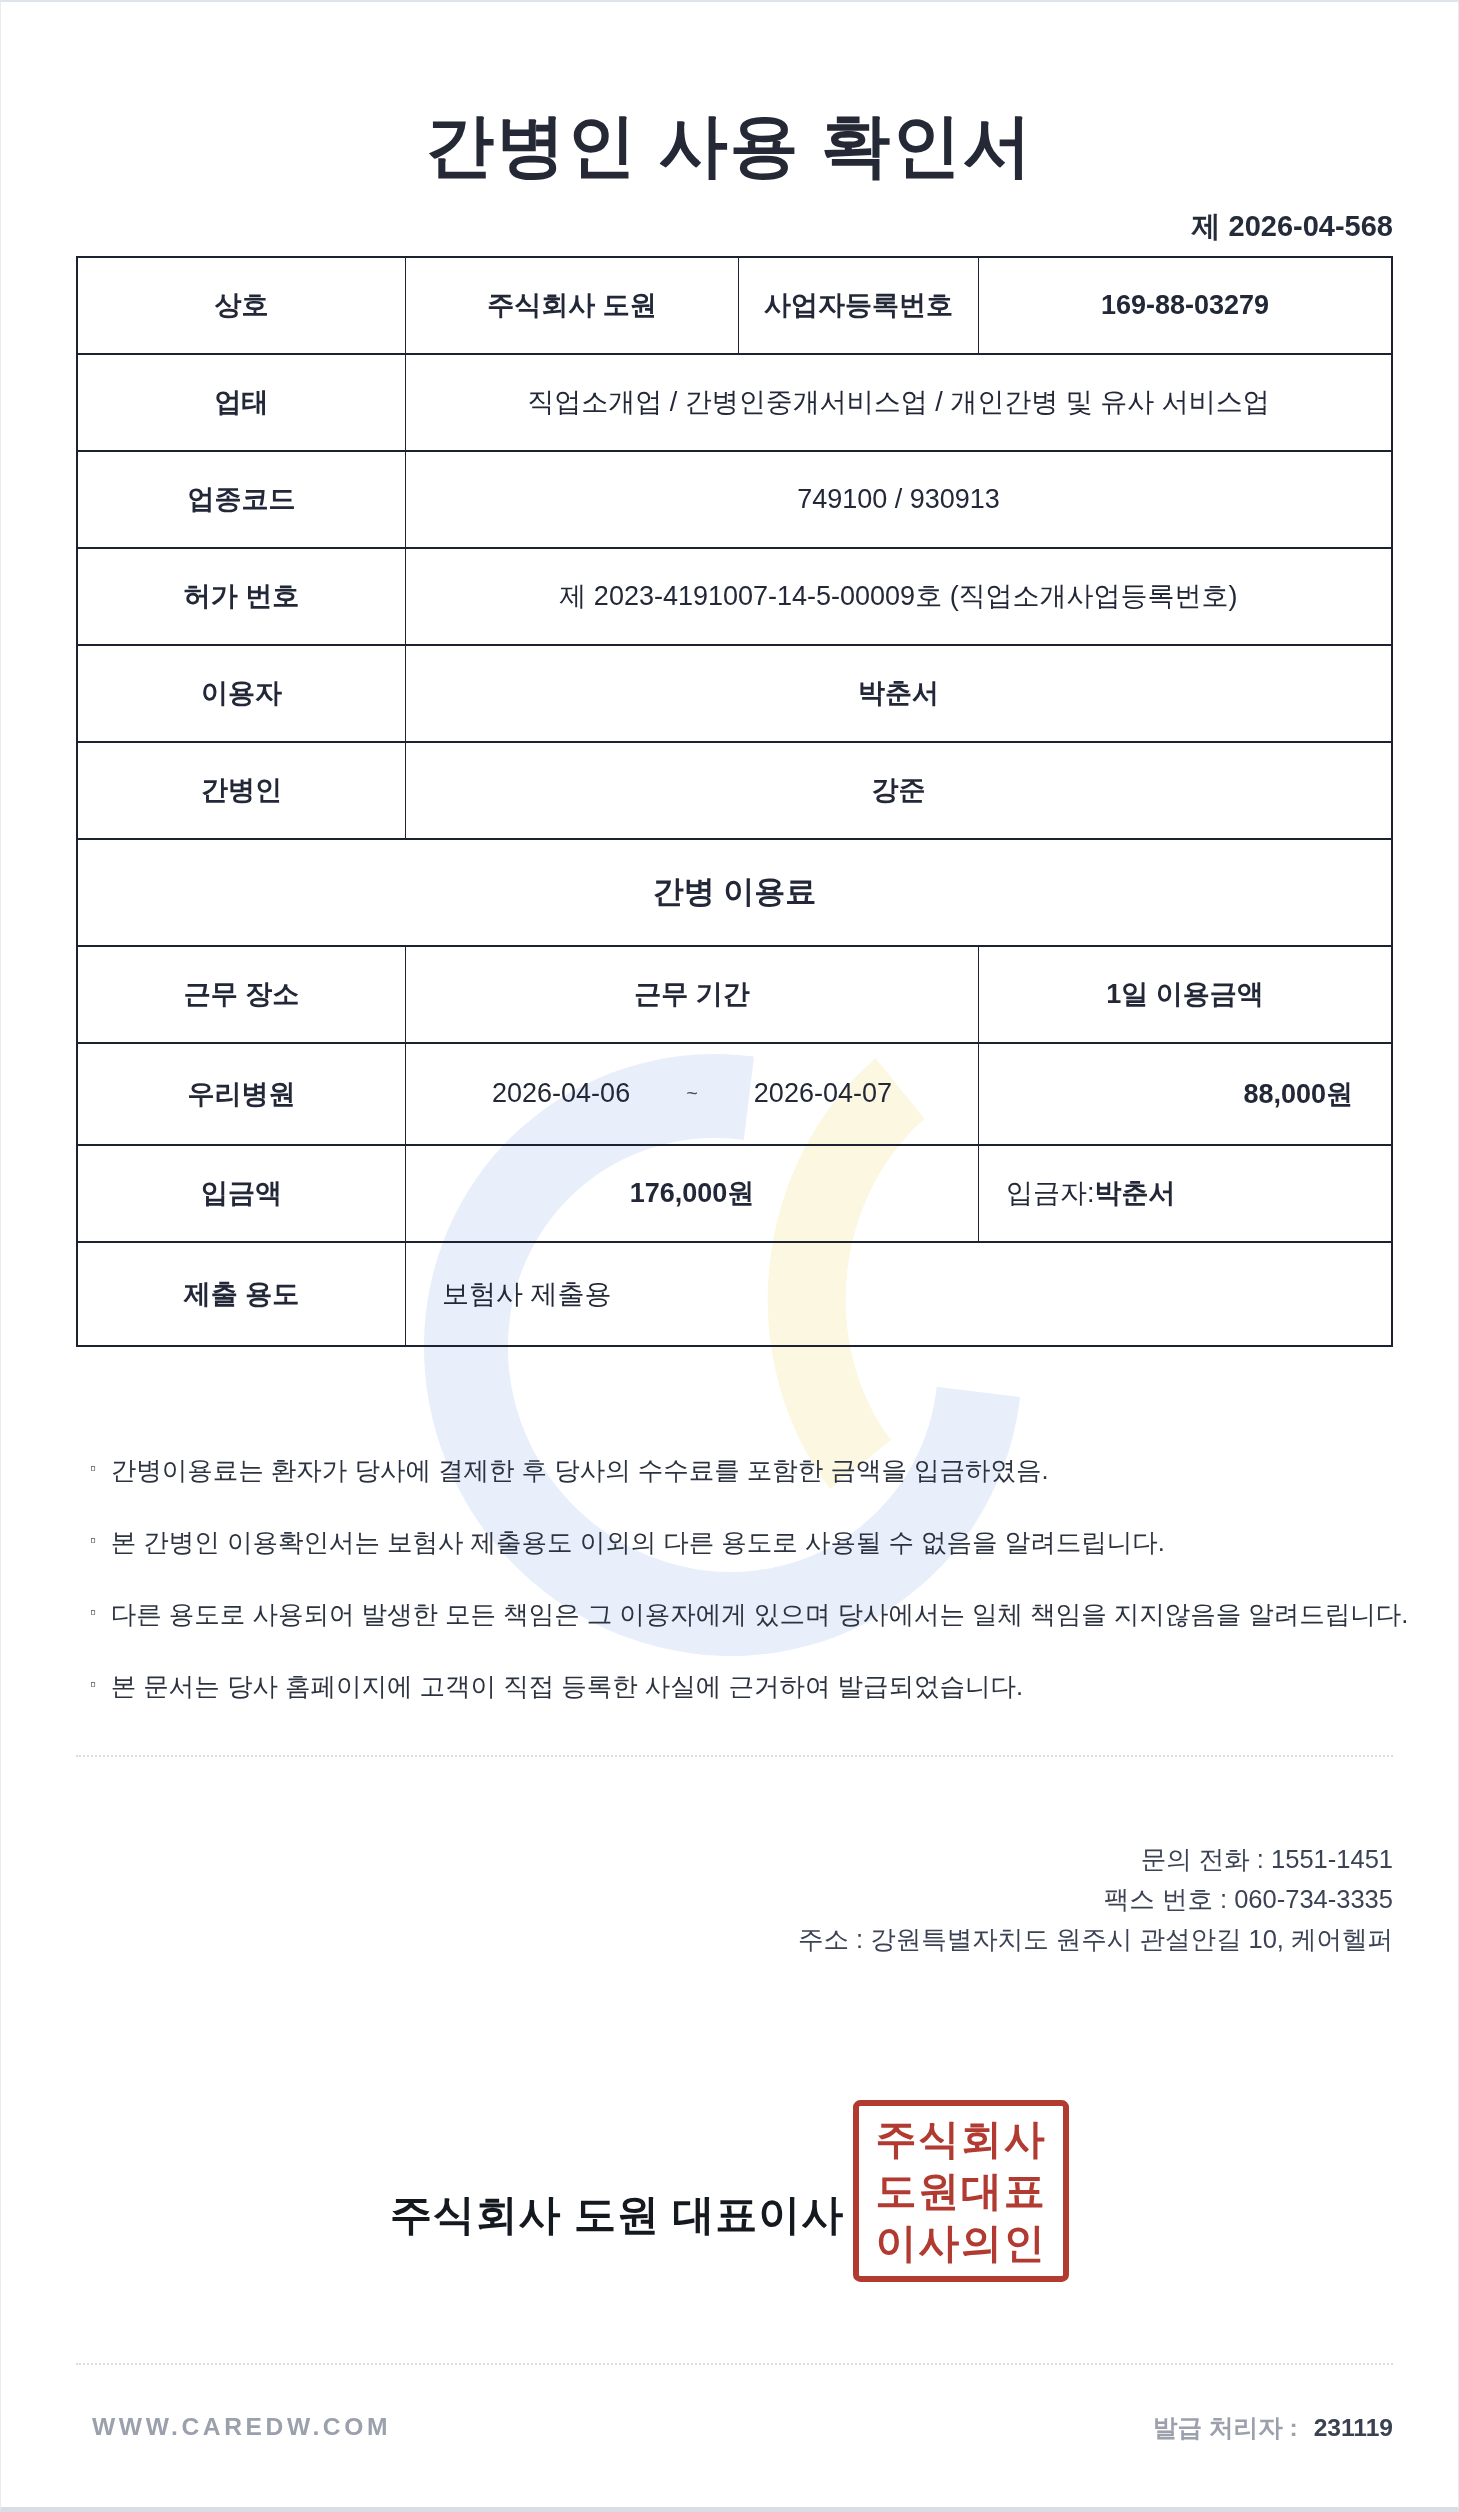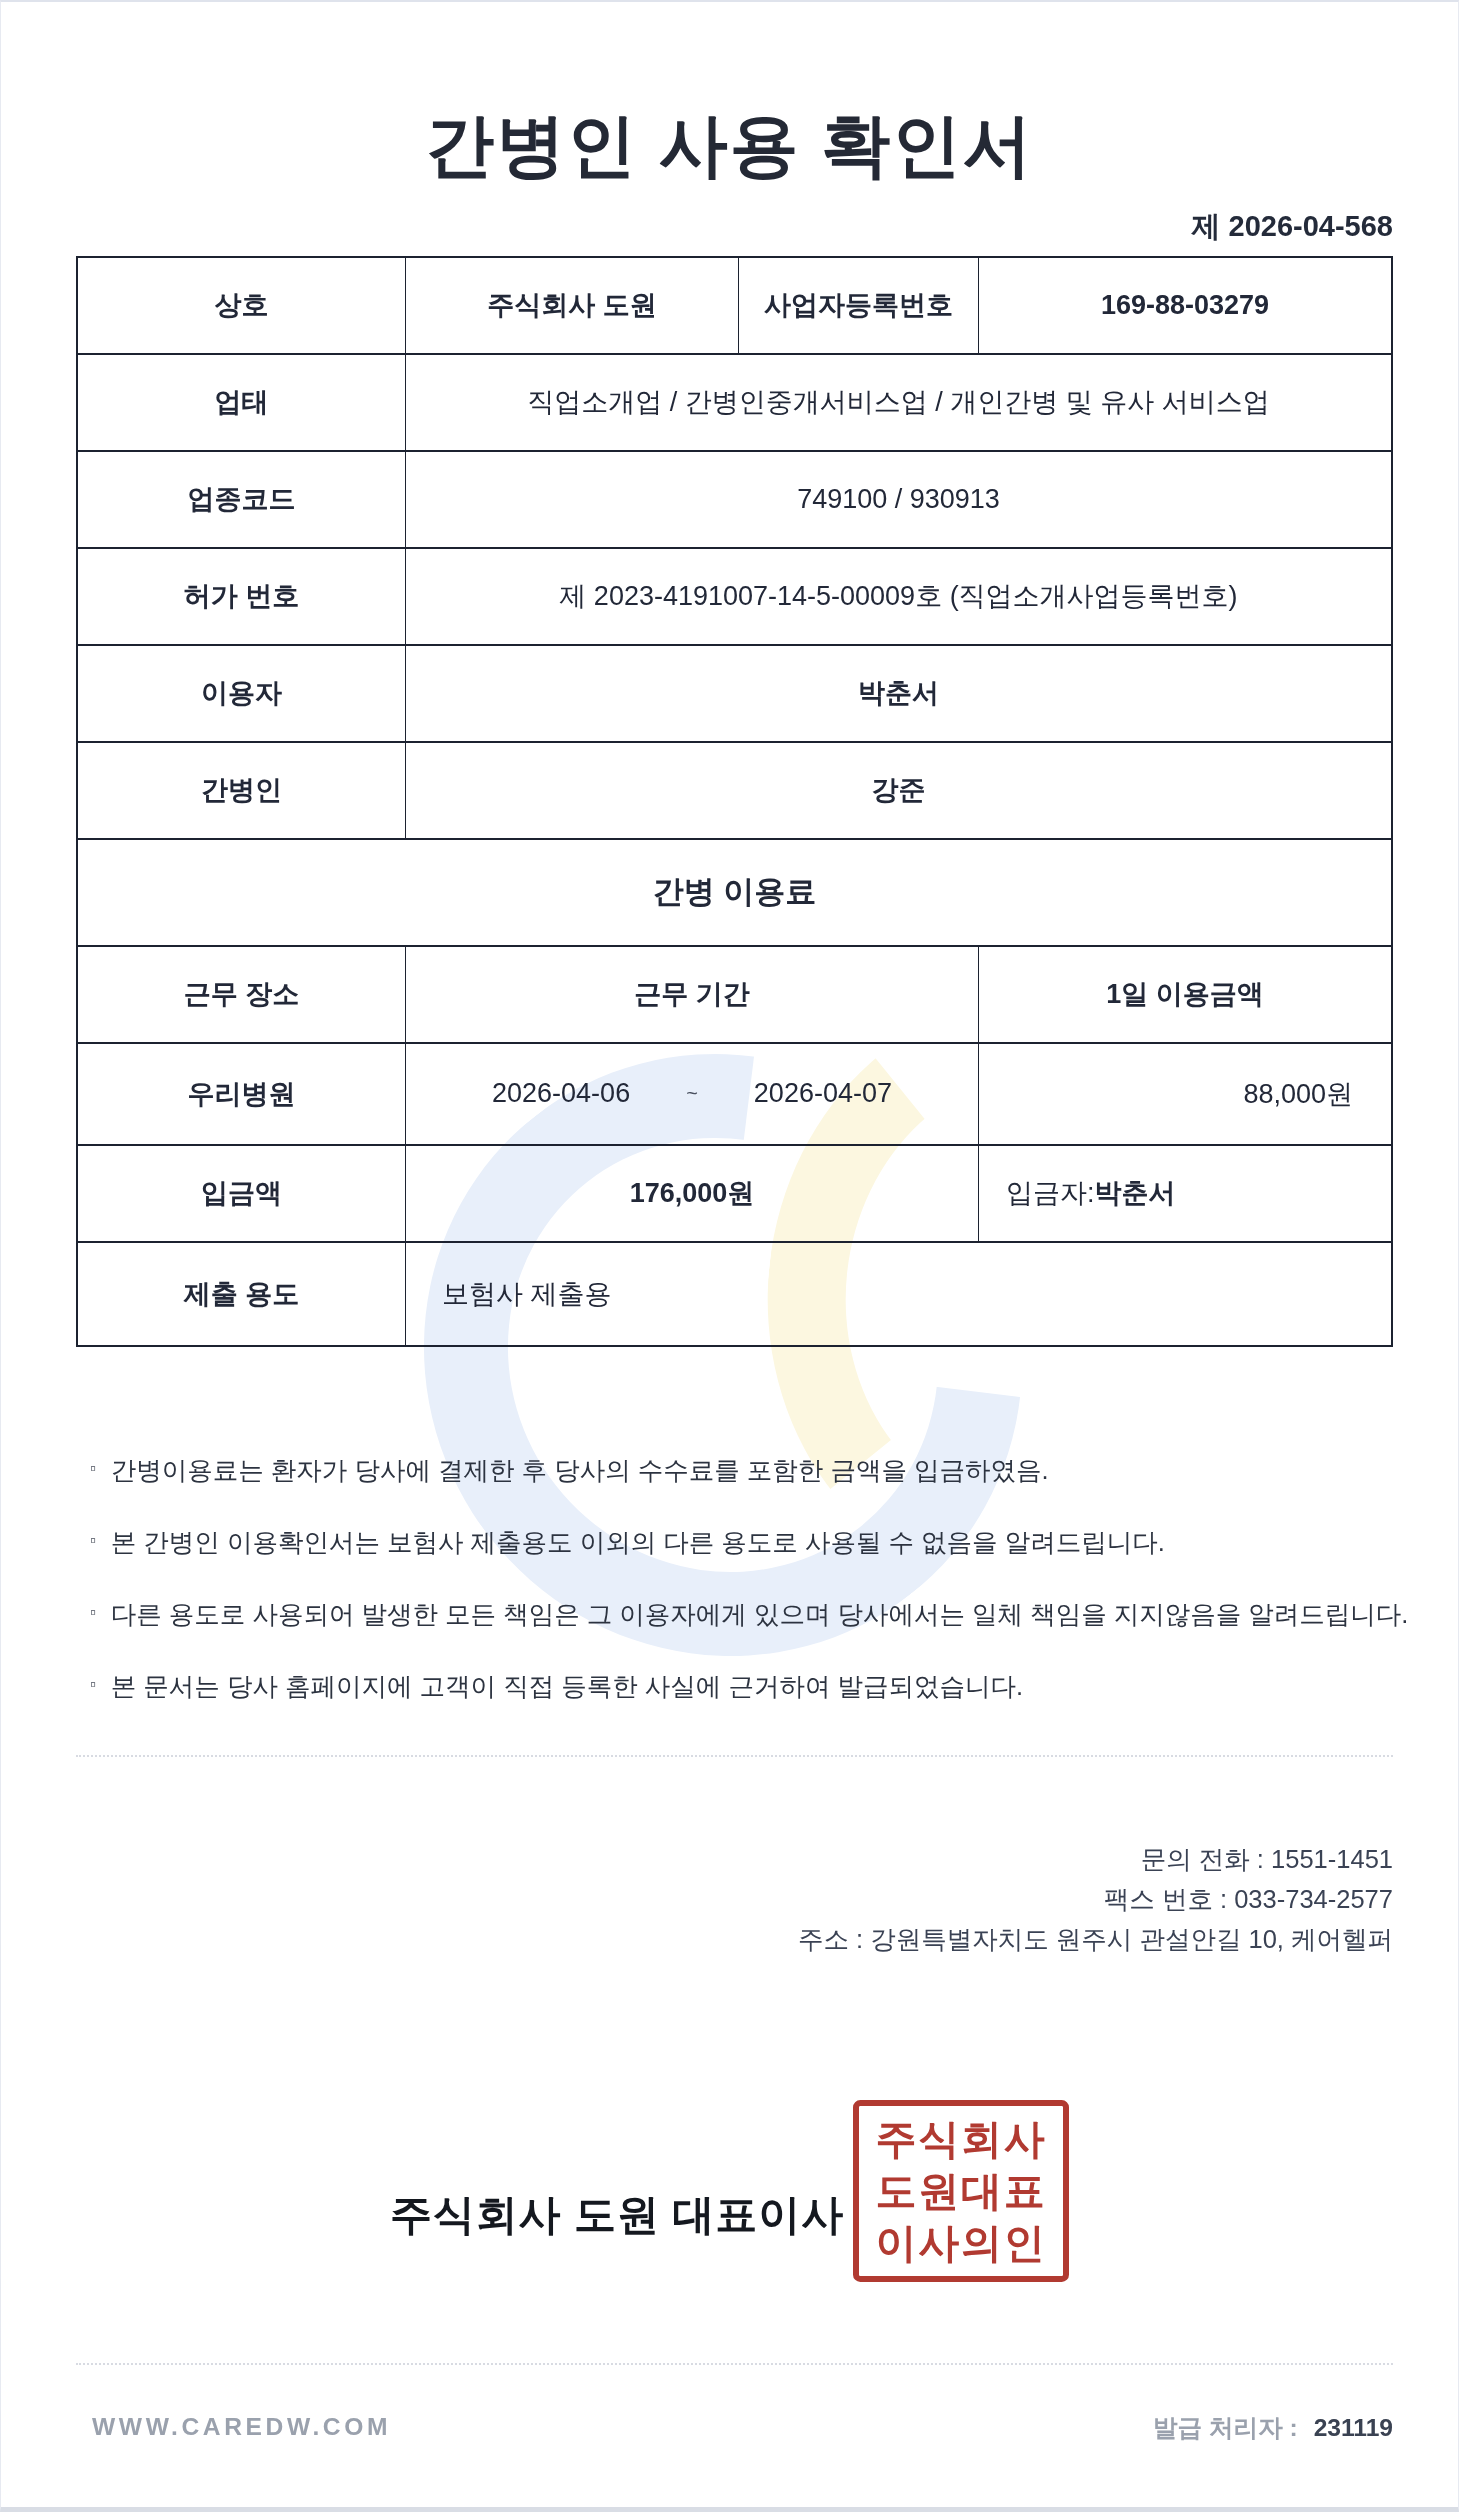--- a/index.html
+++ b/index.html
@@ -30,21 +30,21 @@
   .c{
     border-right:1.8px solid #1c2230;border-bottom:2.7px solid #1c2230;
     display:flex;align-items:center;justify-content:center;
     font-size:27px;color:#222838;box-sizing:border-box;padding:0 11px;
     background:transparent;
   }
   .end{border-right:none;}
   .bottom{border-bottom:none;}
   .lab{font-weight:700;}
   .b{font-weight:700;}
-  .sb{font-weight:400;}
+  .sb{font-weight:700;}
   .s2{grid-column:span 2;}
   .s3{grid-column:span 3;}
   .s4{grid-column:span 4;}
   .left{justify-content:flex-start;padding-left:36px;}
   .right{justify-content:flex-end;padding-right:38px;}
   .sec{font-size:31px;font-weight:700;}
   .dates{gap:56px;}
   .tilde{font-size:20px;color:#4a5160;}
   .depositor{padding-left:27px;}
   
@@ -144,21 +144,21 @@
     <li>
       <span class="bullet">▫</span>
       <span>본 문서는 당사 홈페이지에 고객이 직접 등록한 사실에 근거하여 발급되었습니다.</span>
     </li>
   </ul>
 
   <div class="divider"></div>
 
   <div class="contact">
     <div>문의 전화 : 1551-1451</div>
-    <div>팩스 번호 : 033-734-2577</div>
+    <div>팩스 번호 : 060-734-3335</div>
     <div>주소 : 강원특별자치도 원주시 관설안길 10, 케어헬퍼</div>
   </div>
 
   <div class="sig-row">
     <div class="sig-text">주식회사 도원 대표이사</div>
     <div class="stamp">
       <div>주식회사</div>
       <div>도원대표</div>
       <div>이사의인</div>
     </div>

